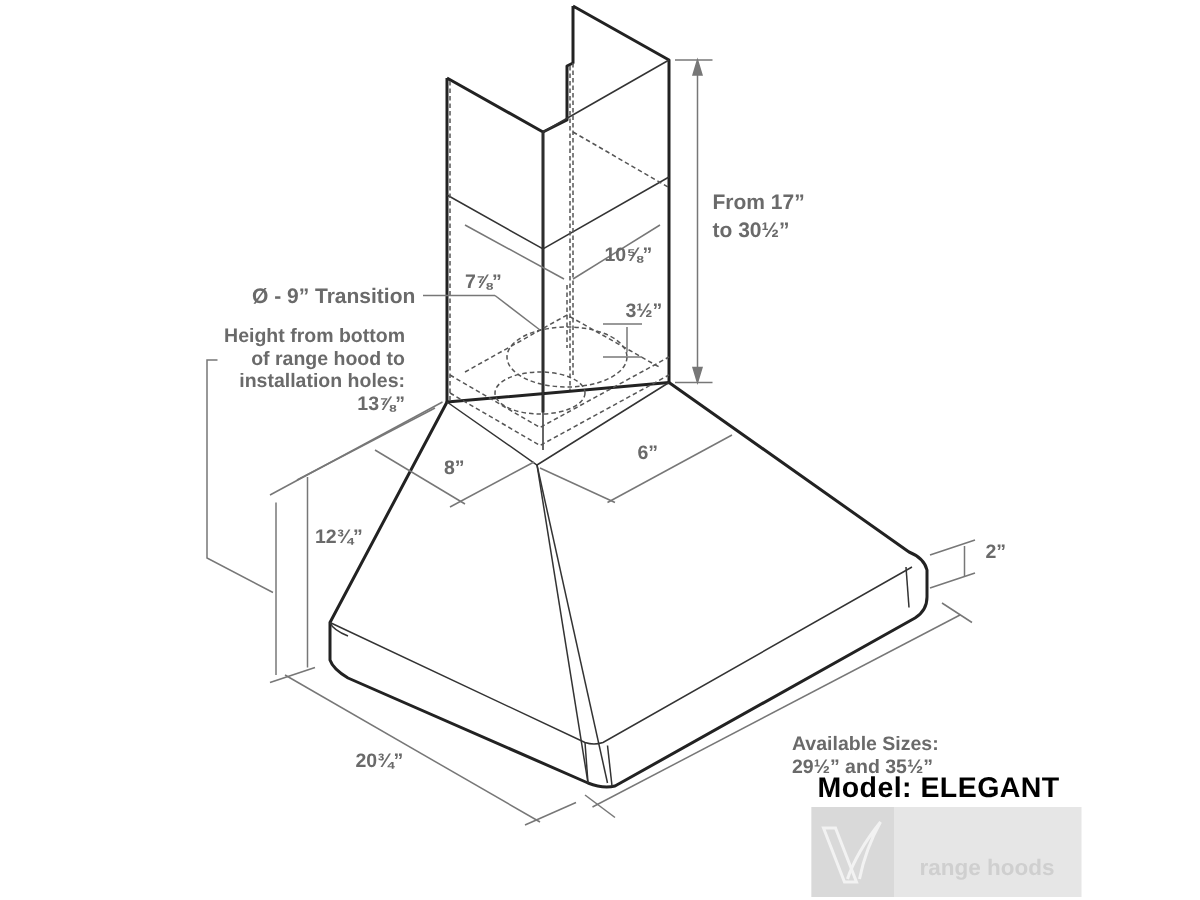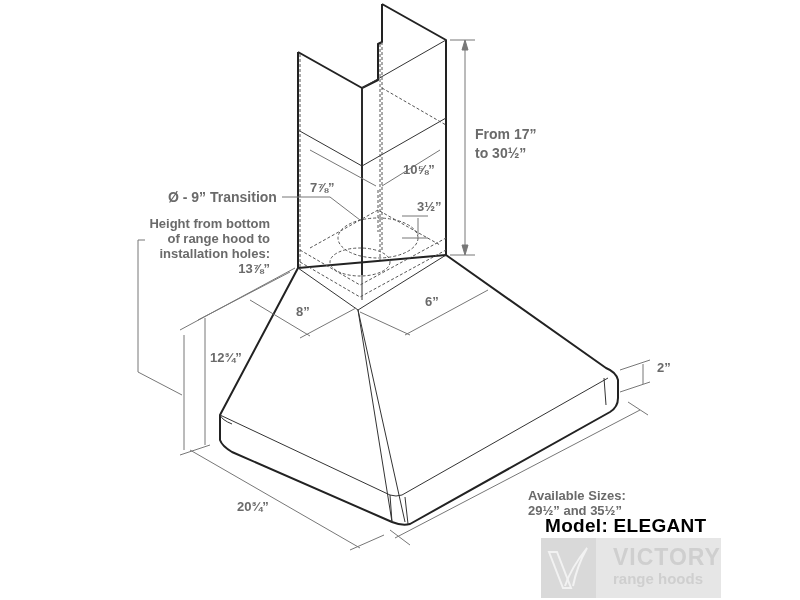--- a/index.html
+++ b/index.html
@@ -117,15 +117,14 @@
 
 <div class="model">Model: ELEGANT</div>
 
 <div class="logo">
   <div class="mark">
     <svg width="55" height="60" viewBox="0 0 55 60">
       <path d="M8 14 L22 50 L30 50 L16 14 Z" fill="none" stroke="#f2f2f2" stroke-width="2"></path>
       <path d="M24 48 Q30 30 46 10 Q36 28 32 48" fill="none" stroke="#f2f2f2" stroke-width="2"></path>
     </svg>
   </div>
-  <div class="brand">VICTORY</div>
   <div class="sub">range hoods</div>
 </div>
 
 </body></html>

